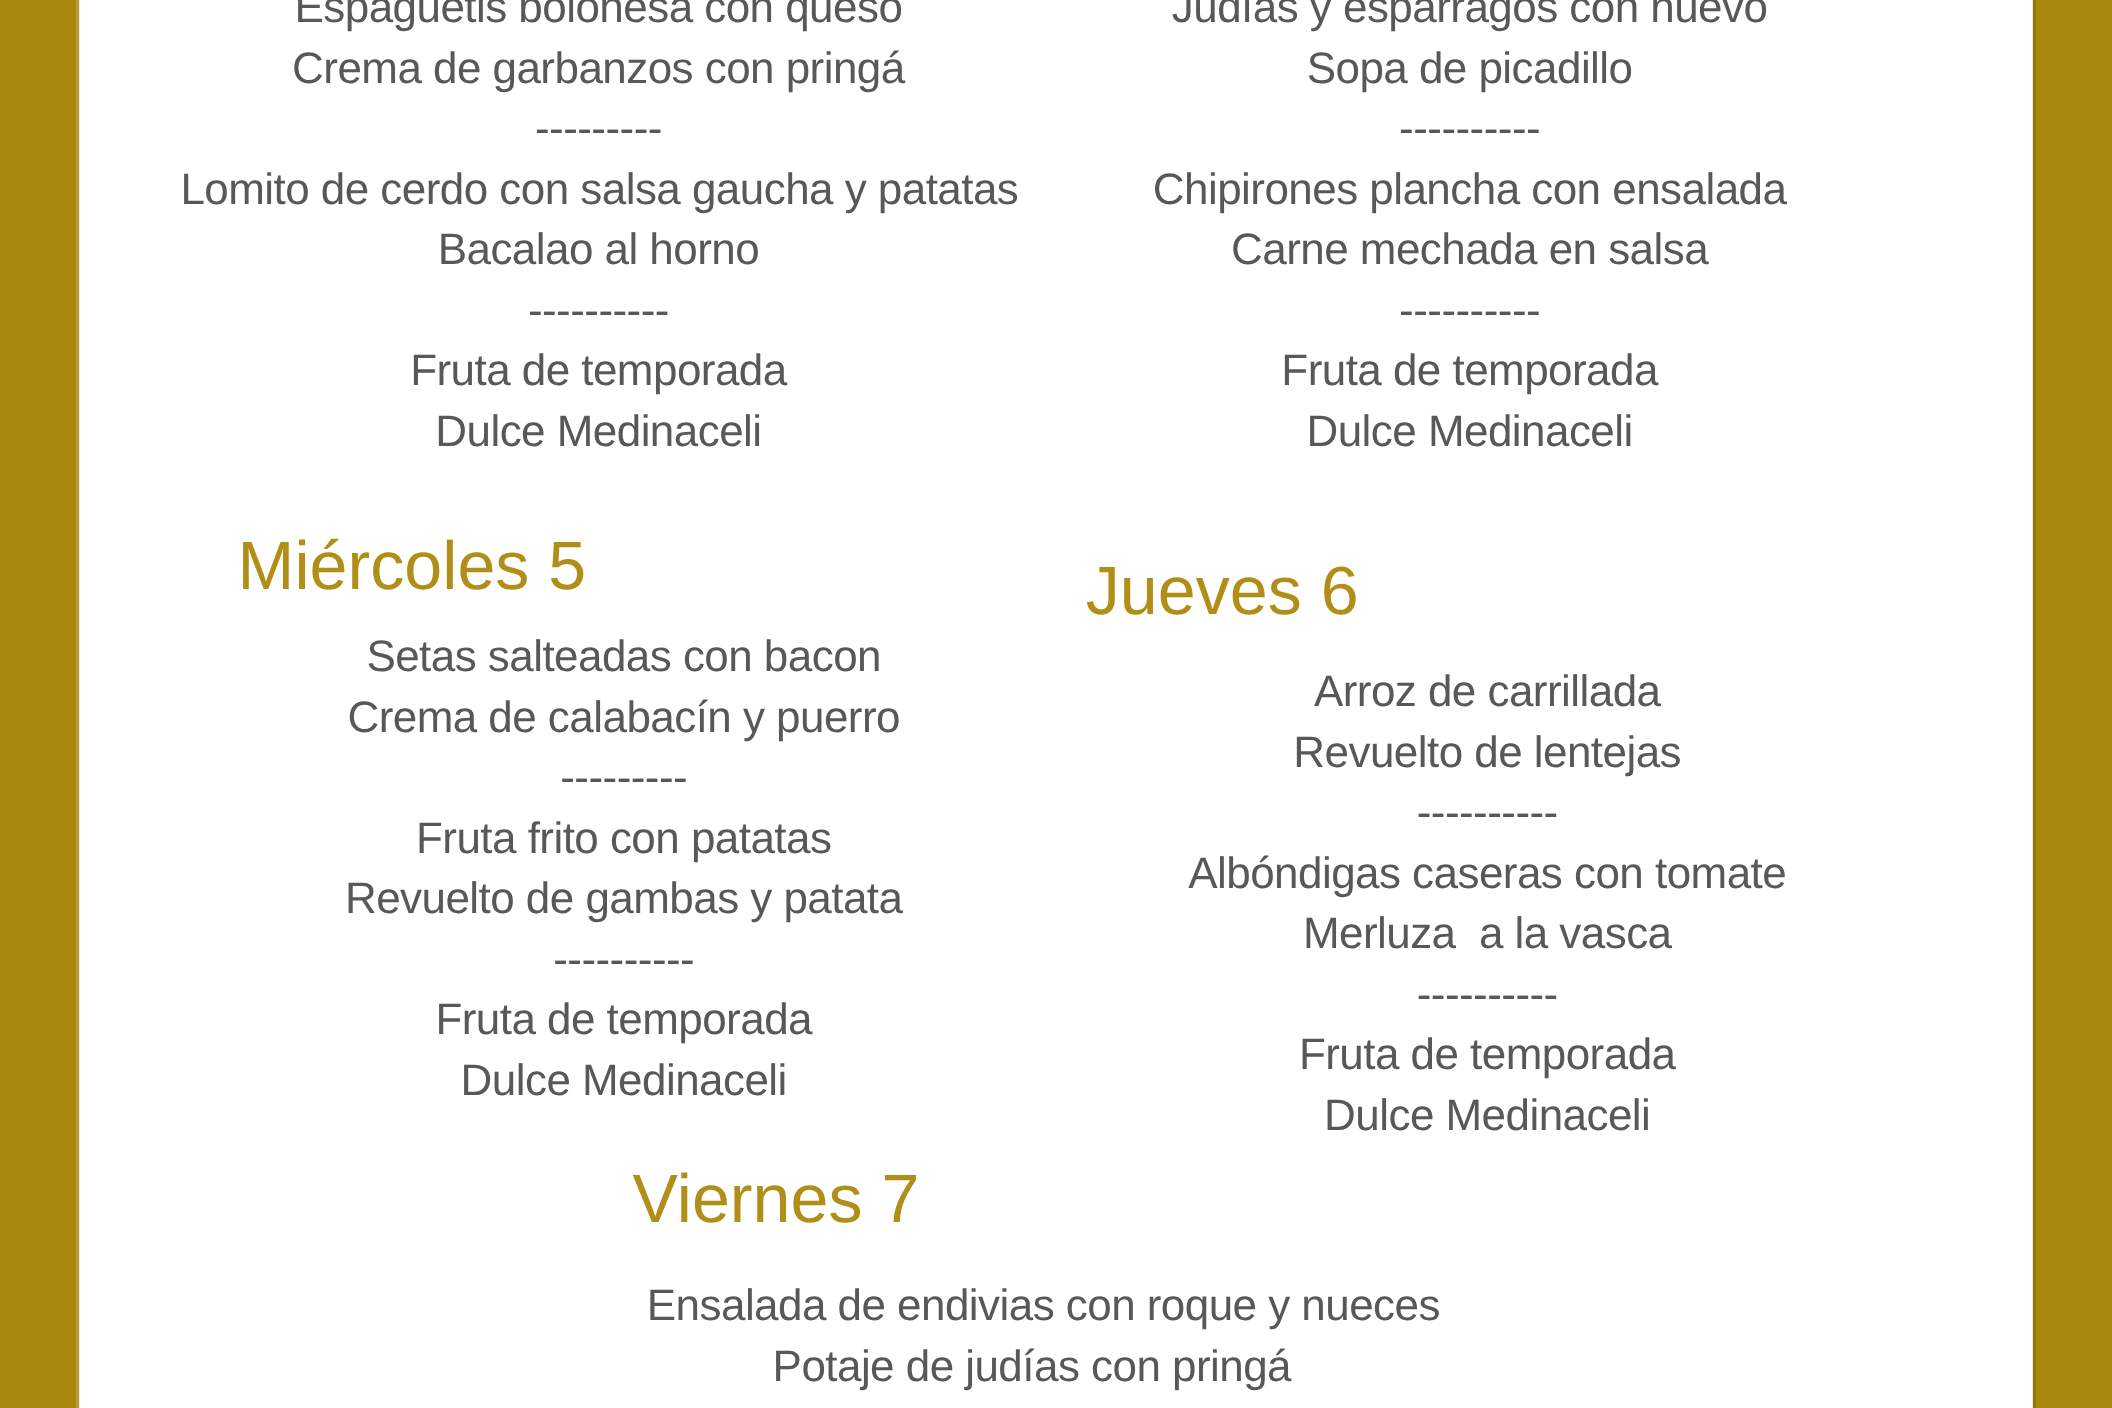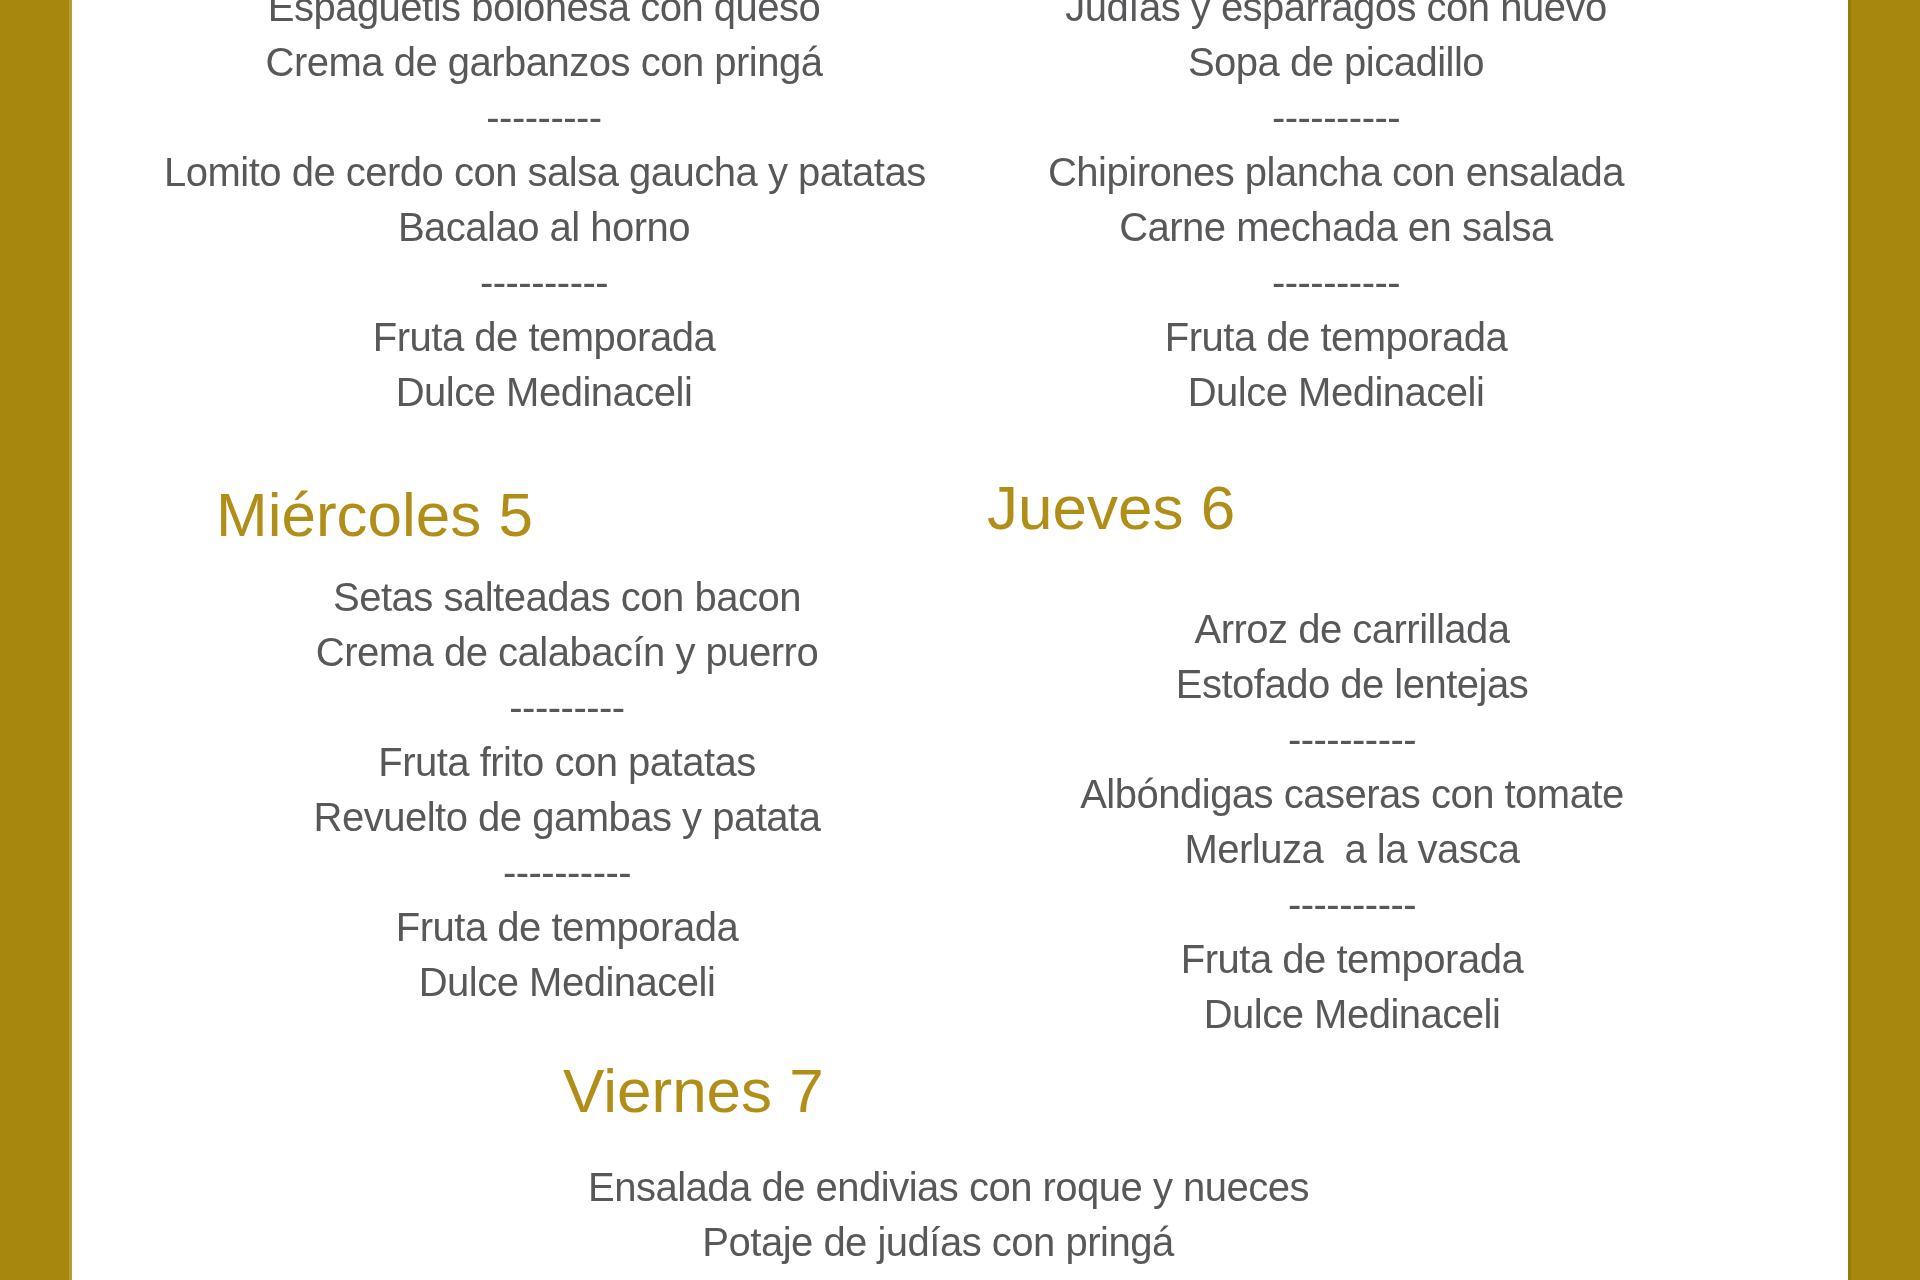--- a/index.html
+++ b/index.html
@@ -42,23 +42,23 @@
     font-size:62px;
     font-weight:400;
     color:var(--heading);
     white-space:pre;
   }
   
   #col-topleft{left:164px;top:-20px;width:760px;}
   #col-topright{left:956px;top:-20px;width:760px;}
   #heading-miercoles{left:216px;top:475px;width:700px;}
   #col-miercoles{left:217px;top:570px;width:700px;}
-  #heading-jueves{left:987px;top:468px;width:700px;}
+  #heading-jueves{left:987px;top:498px;width:700px;}
   #col-jueves{left:1002px;top:602px;width:700px;}
-  #heading-viernes{left:563px;top:1051px;width:700px;}
+  #heading-viernes{left:575px;top:1051px;width:700px;}
   #col-viernes{left:588px;top:1148px;width:700px;margin-top:12px;}
 </style>
 </head>
 <body>
 
 <div class="page">
 
   <div class="bar left"></div>
   <div class="bar right"></div>
 
@@ -94,21 +94,21 @@
       <div class="line">Revuelto de gambas y patata</div>
       <div class="line">----------</div>
       <div class="line">Fruta de temporada</div>
       <div class="line">Dulce Medinaceli</div>
     </section>
 
   <h2 class="day-heading" id="heading-jueves">Jueves 6</h2>
 
   <section class="col" id="col-jueves">
       <div class="line">Arroz de carrillada</div>
-      <div class="line">Estofado de lentejas</div>
+      <div class="line">Revuelto de lentejas</div>
       <div class="line">----------</div>
       <div class="line">Albóndigas caseras con tomate</div>
       <div class="line">Merluza  a la vasca</div>
       <div class="line">----------</div>
       <div class="line">Fruta de temporada</div>
       <div class="line">Dulce Medinaceli</div>
     </section>
 
   <h2 class="day-heading" id="heading-viernes">Viernes 7</h2>
 

